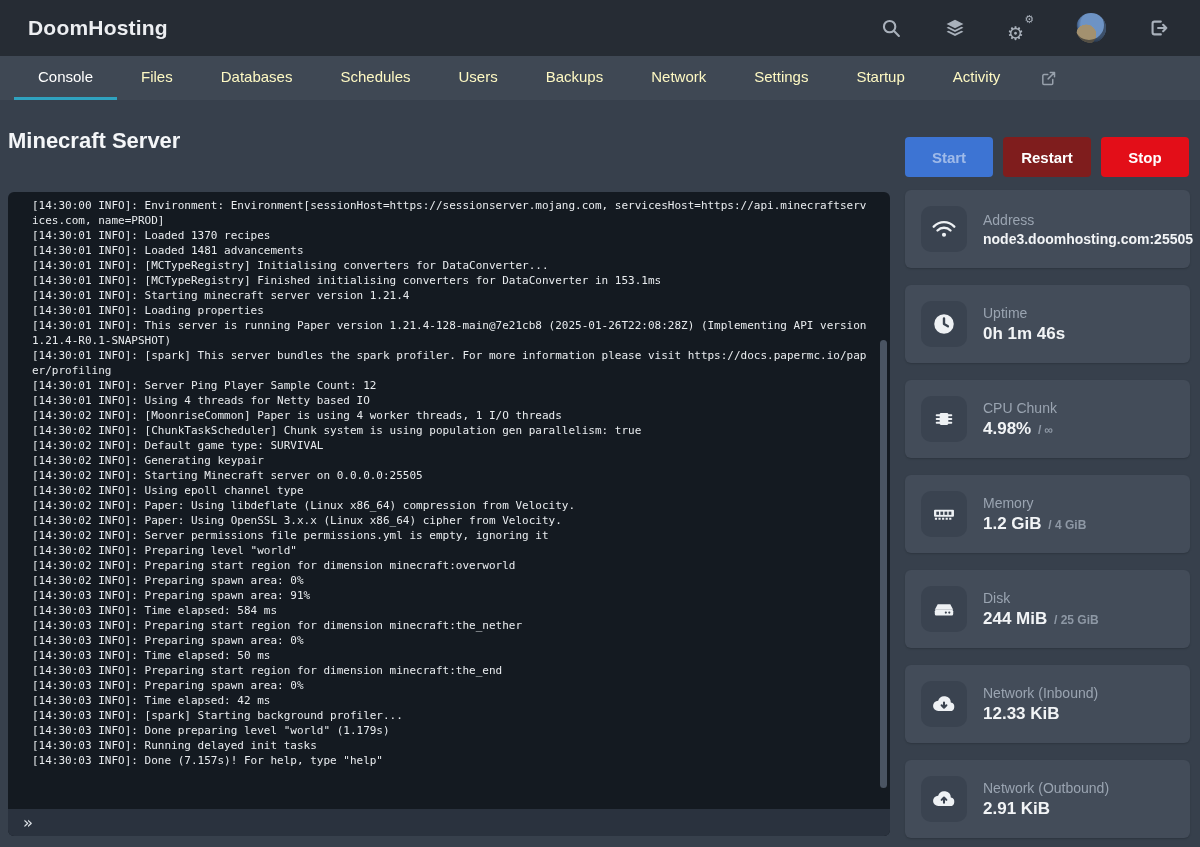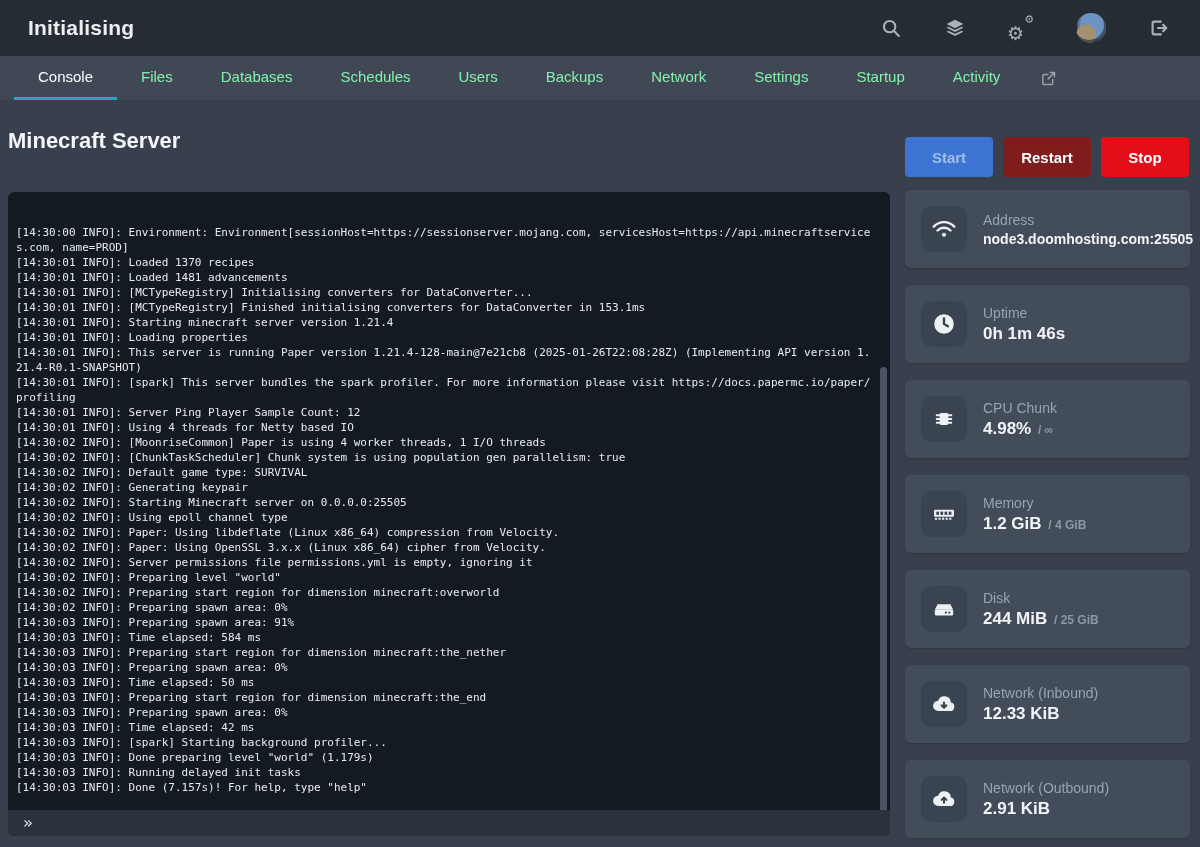--- a/index.html
+++ b/index.html
@@ -17,32 +17,32 @@
   .gears .big { position:absolute; left:-1px; bottom:-3px; font-size:19px; line-height:1; }
   .gears .small { position:absolute; right:0; top:-2px; font-size:11px; line-height:1; }
   .avatar { width:30px; height:30px; border-radius:50%;
     background:
       radial-gradient(circle at 34% 72%, #a3916f 0 34%, transparent 35%),
       radial-gradient(circle at 62% 38%, #6d93c4 0 52%, #4a6a96 64%, #232b36 70%);
     box-shadow: inset -2px -3px 0 rgba(20,25,32,.55); cursor:pointer; }
 
   
   .tabbar { height:44px; background:#3f4854; display:flex; align-items:stretch; padding-left:14px; flex-shrink:0; }
-  .tab { display:flex; align-items:center; padding:0 24px; color:#86efac; font-size:15px; cursor:pointer; border-bottom:3px solid transparent; }
+  .tab { display:flex; align-items:center; padding:0 24px; color:#fef9c3; font-size:15px; cursor:pointer; border-bottom:3px solid transparent; }
   .tab.active { color:#ffffff; border-bottom-color:#2fa2bf; }
   .tab-ext { display:flex; align-items:center; padding:0 16px; color:#98a1ac; cursor:pointer; }
   .tab-ext svg { width:17px; height:17px; }
 
   
   .content { flex:1; display:flex; padding:0 10px 0 8px; gap:15px; overflow:hidden; }
   .left-col { width:882px; flex-shrink:0; display:flex; flex-direction:column; }
   .page-title { margin-top:26px; color:#f4f6f8; font-size:22px; font-weight:700; line-height:30px; }
 
   .console-box { margin-top:36px; height:644px; border-radius:6px; overflow:hidden; display:flex; flex-direction:column; background:#141a21; }
-  .console-log { position:relative; height:778px; padding:6px 18px 6px 8px; overflow:hidden;margin-top:27px; }
+  .console-log { position:relative; height:778px; padding:6px 18px 6px 24px; overflow:hidden; }
   .console-log pre { font-family:"DejaVu Sans Mono", monospace; font-size:11px; line-height:15px; color:#e9ecef; white-space:pre-wrap; word-break:break-all; }
   .scroll-thumb { position:absolute; top:148px; right:3px; width:7px; height:448px; border-radius:4px; background:#4a5462; }
   .cmd-row { height:34px; background:#2a323e; display:flex; align-items:center; padding:0 15px; gap:13px; }
   .prompt { color:#dfe4e9; font-family:"DejaVu Sans Mono", monospace; font-size:16px; line-height:1; }
   .cmd-input { flex:1; background:transparent; border:none; outline:none; color:#cfd6dd; font-family:"DejaVu Sans Mono", monospace; font-size:13px; }
   .cmd-input::placeholder { color:#828c99; }
 
   
   .right-col { width:285px; flex-shrink:0; display:flex; flex-direction:column; }
   .btn-row { margin-top:37px; display:flex; gap:10px; }
@@ -60,21 +60,21 @@
   .stat-value { color:#f2f4f6; font-size:17px; font-weight:700; white-space:nowrap; }
   .stat-suffix { color:#8e98a5; font-size:12px; font-weight:700; margin-left:2px; }
   .stat-card.addr .stat-value { font-size:14px; }
 </style>
 </head>
 <body>
 
 <div class="app">
 
   <header class="topbar">
-    <div class="brand">Initialising</div>
+    <div class="brand">DoomHosting</div>
     <div class="top-icons">
       <span class="tico">
         <svg viewBox="0 0 24 24" fill="none" stroke="currentColor" stroke-width="2.3" stroke-linecap="round">
           <circle cx="10.5" cy="10.5" r="6.2"></circle>
             <path d="M15.3 15.3 L20.6 20.6"></path>
         </svg>
       </span>
       <span class="tico">
         <svg viewBox="0 0 24 24" fill="currentColor">
           <path d="M12 3 2.8 7.6 12 12.2 21.2 7.6Z"></path>

